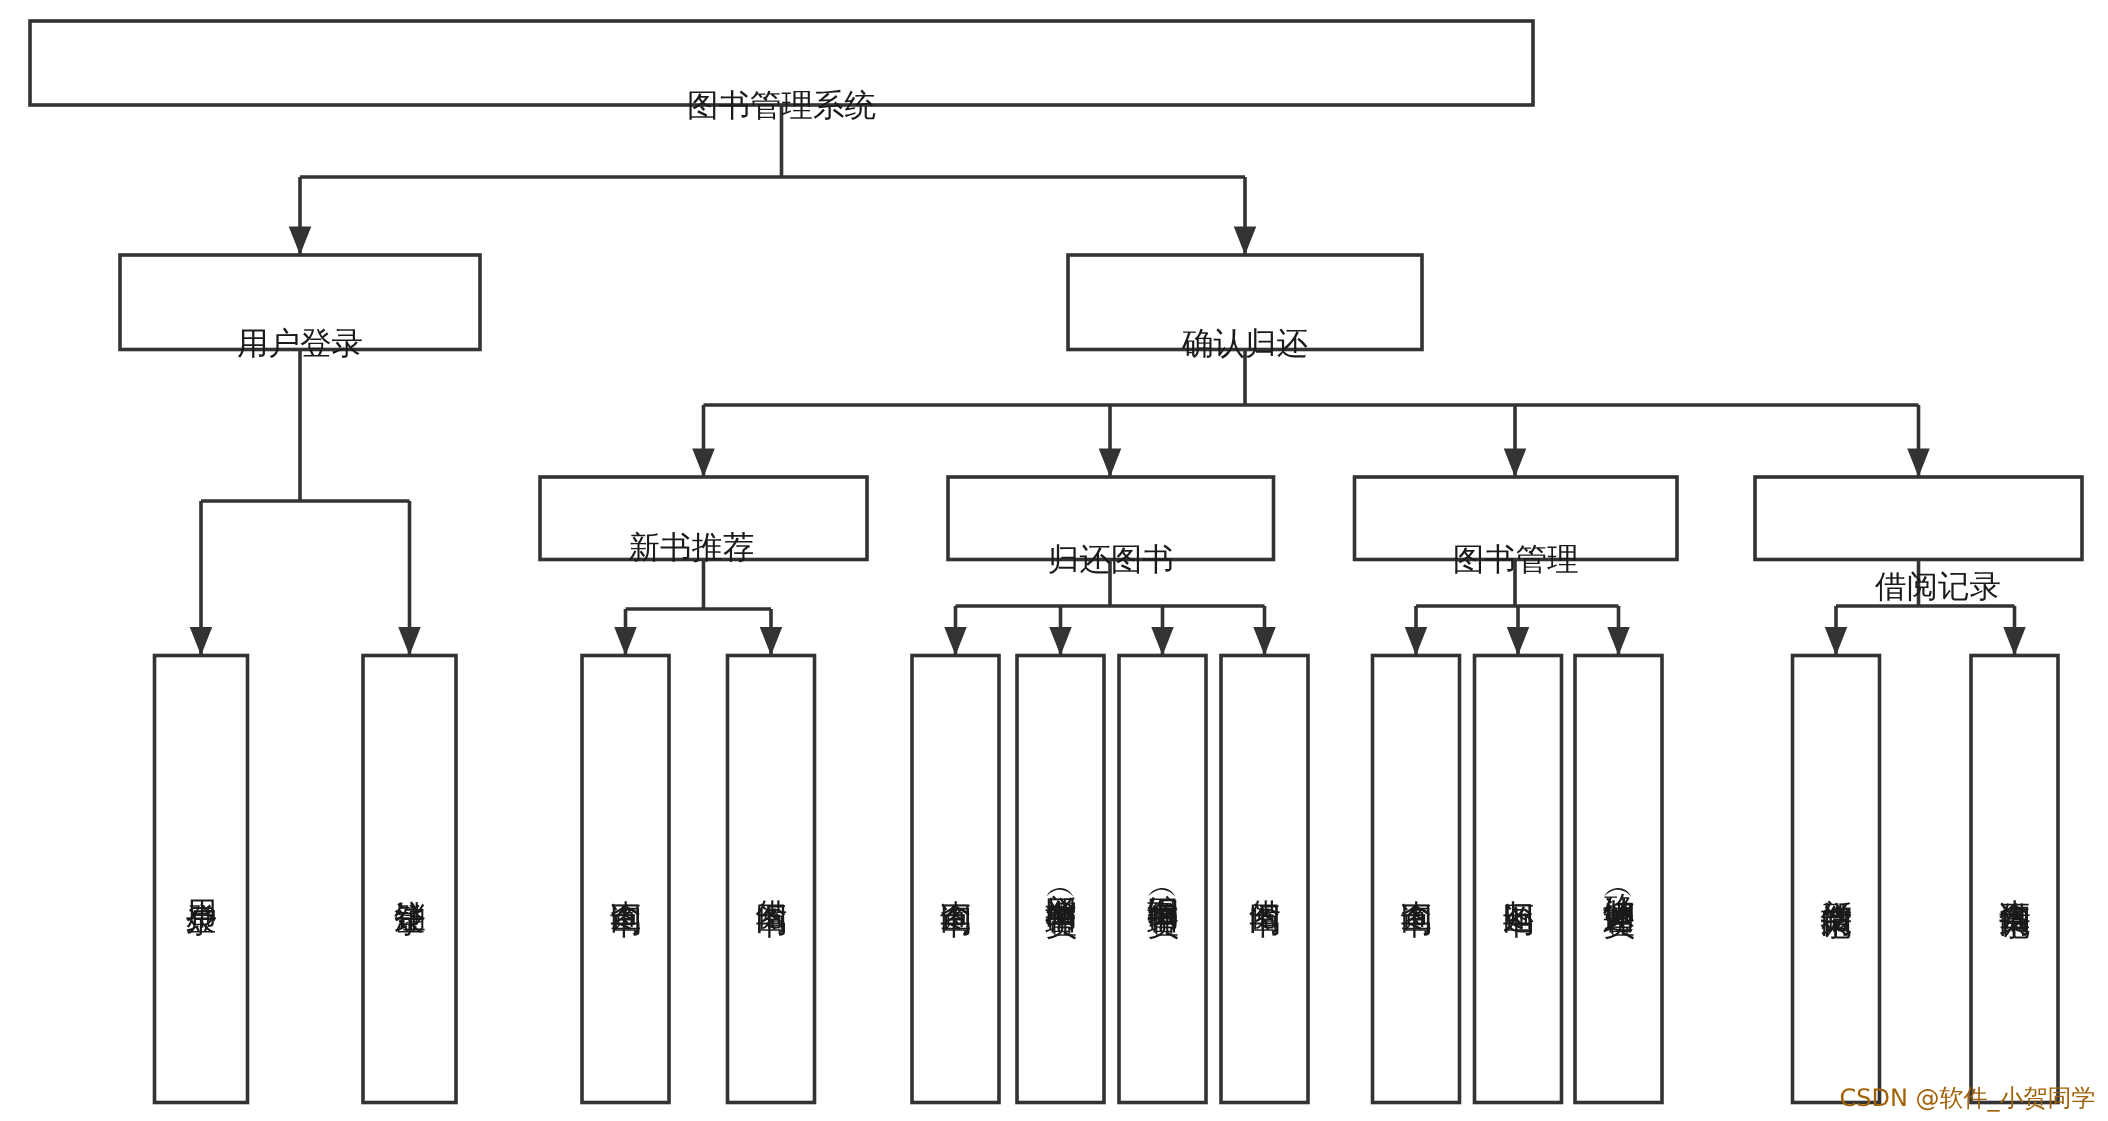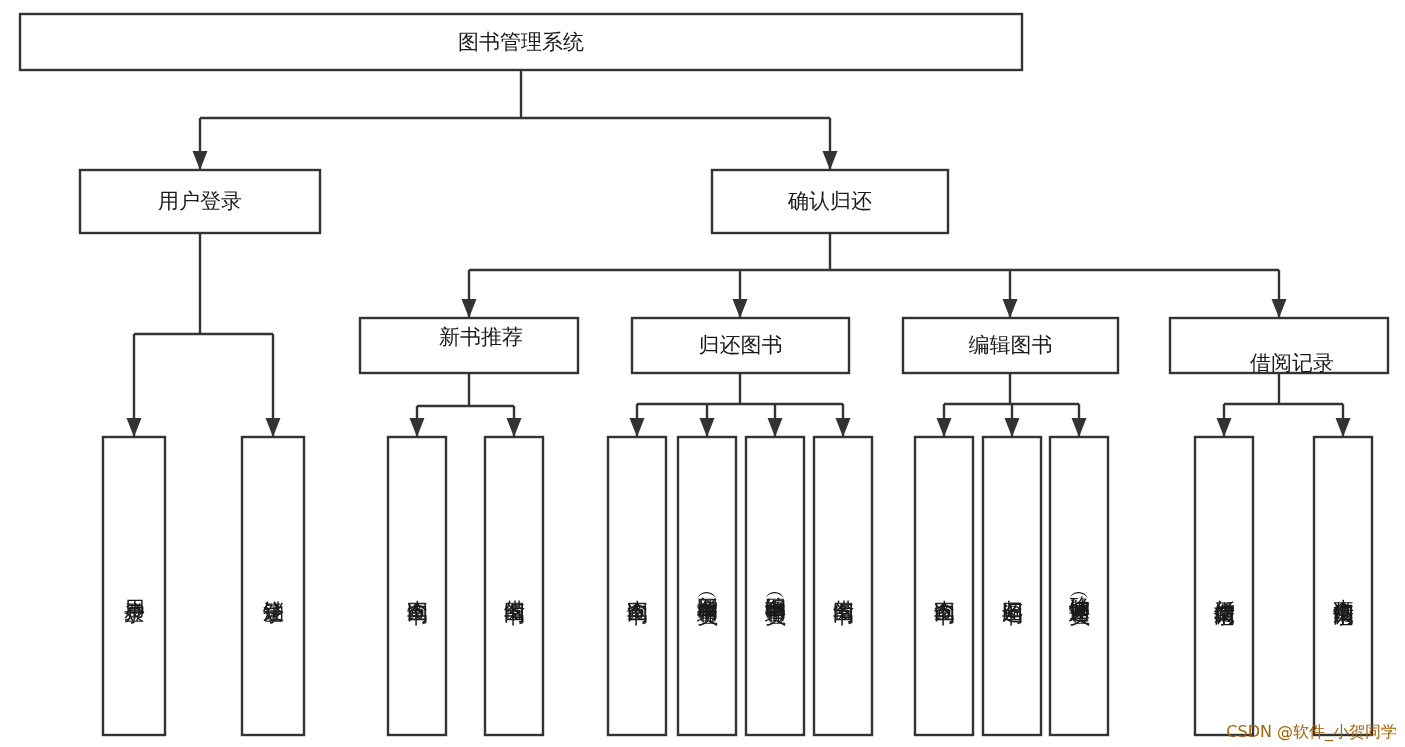--- a/index.html
+++ b/index.html
@@ -48,20 +48,21 @@
     justify-content: center;
     color: #1a1a1a;
     font-family: "DejaVu Sans", "Liberation Sans", sans-serif;
     text-align: center;
     line-height: 1.18;
     user-select: none;
     pointer-events: none;
   }
   .node-label.horizontal {
     font-size: 21px;
+    margin-top: 28px;
   }
   .node-label.vertical {
     writing-mode: vertical-rl;
     text-orientation: upright;
     font-size: 21px;
     letter-spacing: 1.5px;
   }
   .watermark {
     position: absolute;
     right: 8px;
@@ -154,23 +155,23 @@
         <rect x="1050" y="437" width="58" height="298" class="node-box"></rect>
         <rect x="1195" y="437" width="58" height="298" class="node-box"></rect>
         <rect x="1314" y="437" width="58" height="298" class="node-box"></rect>
       </g>
   </svg>
 
   <div id="labels-layer">
       <div class="node-label horizontal" style="left: 20px; top: 14px; width: 1002px; height: 56px;">图书管理系统</div>
       <div class="node-label horizontal" style="left: 80px; top: 170px; width: 240px; height: 63px;">用户登录</div>
       <div class="node-label horizontal" style="left: 712px; top: 170px; width: 236px; height: 63px;">确认归还</div>
-      <div class="node-label horizontal" style="left: 372px; top: 318px; width: 218px; height: 39px;">新书推荐</div>
+      <div class="node-label horizontal" style="left: 352px; top: 318px; width: 218px; height: 39px;">新书推荐</div>
       <div class="node-label horizontal" style="left: 632px; top: 318px; width: 217px; height: 55px;">归还图书</div>
-      <div class="node-label horizontal" style="left: 903px; top: 318px; width: 215px; height: 55px;">编辑图书</div>
+      <div class="node-label horizontal" style="left: 903px; top: 318px; width: 215px; height: 55px;">图书管理</div>
       <div class="node-label horizontal" style="left: 1170px; top: 336px; width: 244px; height: 55px;">借阅记录</div>
       <div class="node-label vertical" style="left: 103px; top: 437px; width: 62px; height: 298px;">用户登录</div>
       <div class="node-label vertical" style="left: 242px; top: 437px; width: 62px; height: 298px;">注销登录</div>
       <div class="node-label vertical" style="left: 388px; top: 437px; width: 58px; height: 298px;">查询图书</div>
       <div class="node-label vertical" style="left: 485px; top: 437px; width: 58px; height: 298px;">借阅图书</div>
       <div class="node-label vertical" style="left: 608px; top: 437px; width: 58px; height: 298px;">查询图书</div>
       <div class="node-label vertical" style="left: 678px; top: 437px; width: 58px; height: 298px;">新增图书（管理员）</div>
       <div class="node-label vertical" style="left: 746px; top: 437px; width: 58px; height: 298px;">编辑图书（管理员）</div>
       <div class="node-label vertical" style="left: 814px; top: 437px; width: 58px; height: 298px;">借阅图书</div>
       <div class="node-label vertical" style="left: 915px; top: 437px; width: 58px; height: 298px;">查询图书</div>

